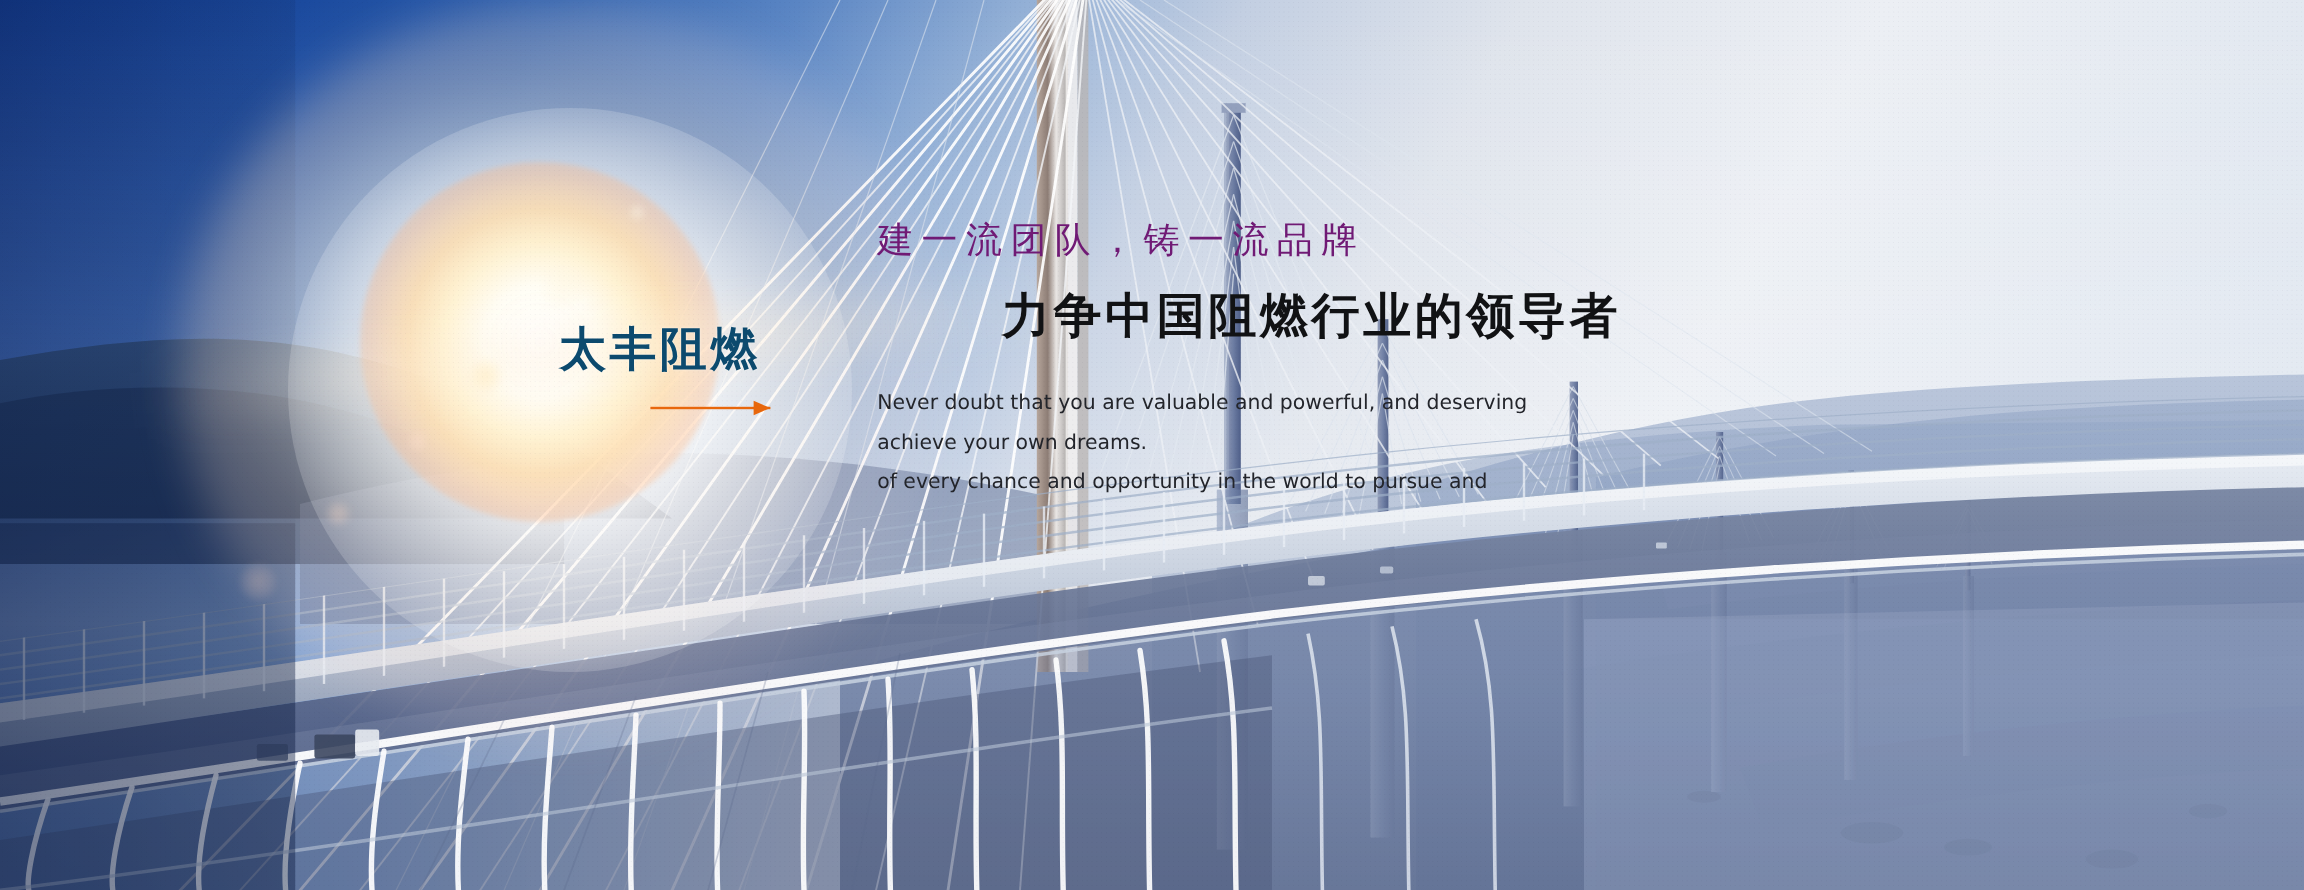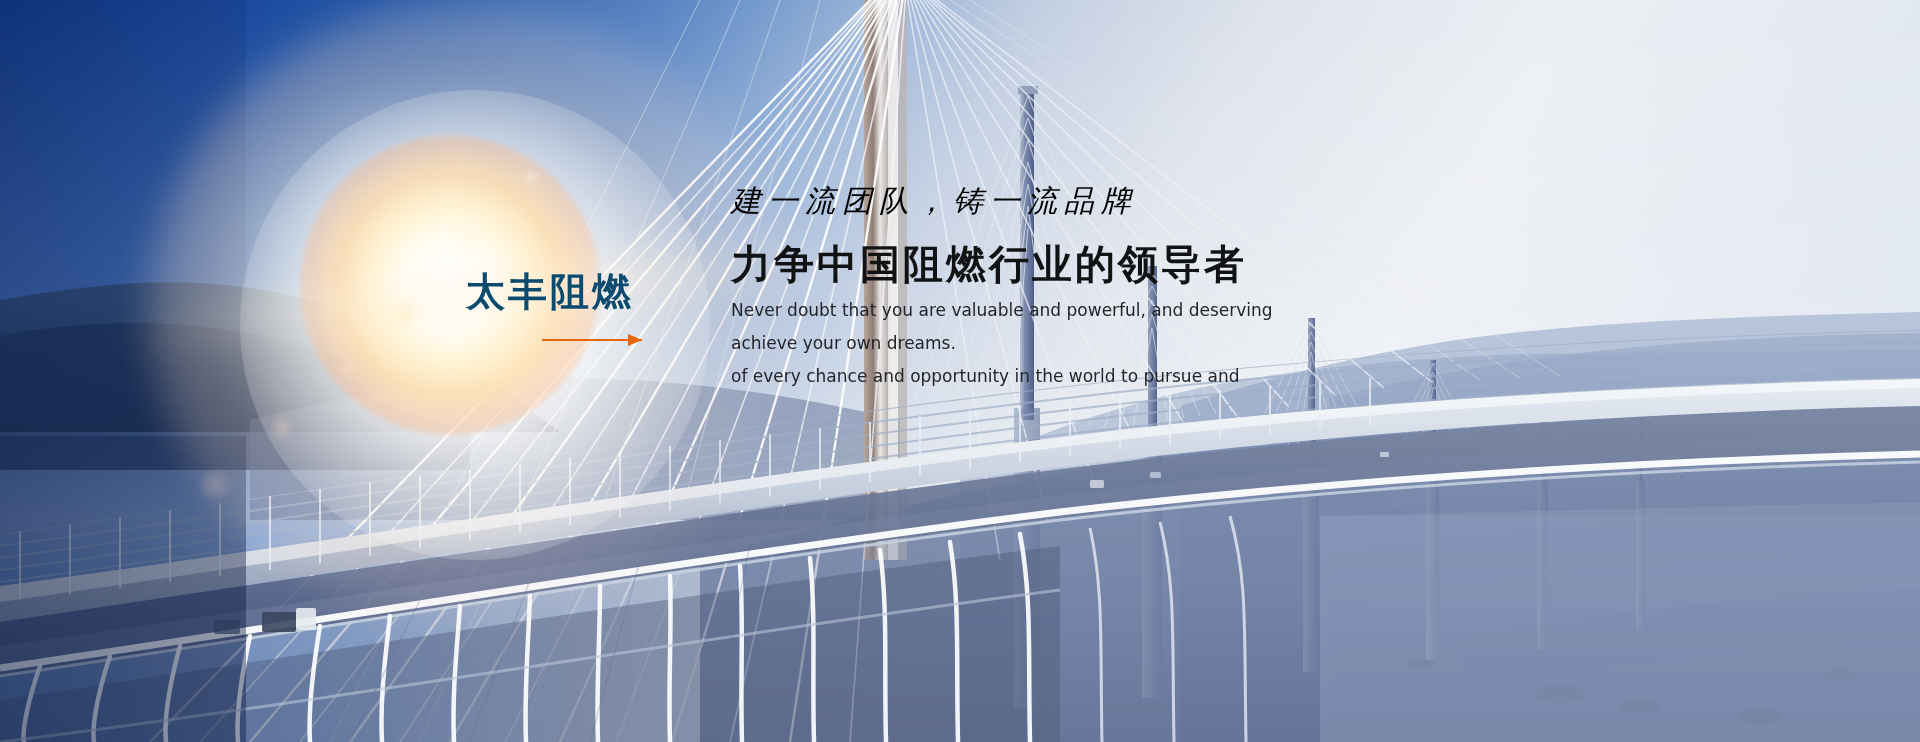--- a/index.html
+++ b/index.html
@@ -110,37 +110,37 @@
     position:absolute;left:162px;top:1px;width:0;height:0;
     border-top:6px solid transparent;border-bottom:6px solid transparent;
     border-left:14px solid #e8670c;
   }
 
   .copy{position:absolute;left:731px;top:186px;width:620px;}
   .h-sub{
     font-family:"DejaVu Serif","Liberation Serif",serif;
     font-size:30px;
     letter-spacing:7px;
-    color:#000000;
+    color:#701a75;
     line-height:1;
     white-space:nowrap;
-    font-style:italic;
   }
   .h-main{
     margin-top:26px;
     font-family:"DejaVu Sans","Liberation Sans",sans-serif;
     font-weight:700;
     font-size:40px;
     letter-spacing:3px;
     color:#111214;
     line-height:1.1;
     white-space:nowrap;
+    text-align:right;
   }
   .para{
-    margin-top:8px;
+    margin-top:34px;
     font-family:"DejaVu Sans","Liberation Sans",sans-serif;
     font-size:17px;
     color:#23252b;
     line-height:1.95;
   }
   .para div{white-space:nowrap;}
 
   
   .grain{
     position:absolute;inset:0;pointer-events:none;

